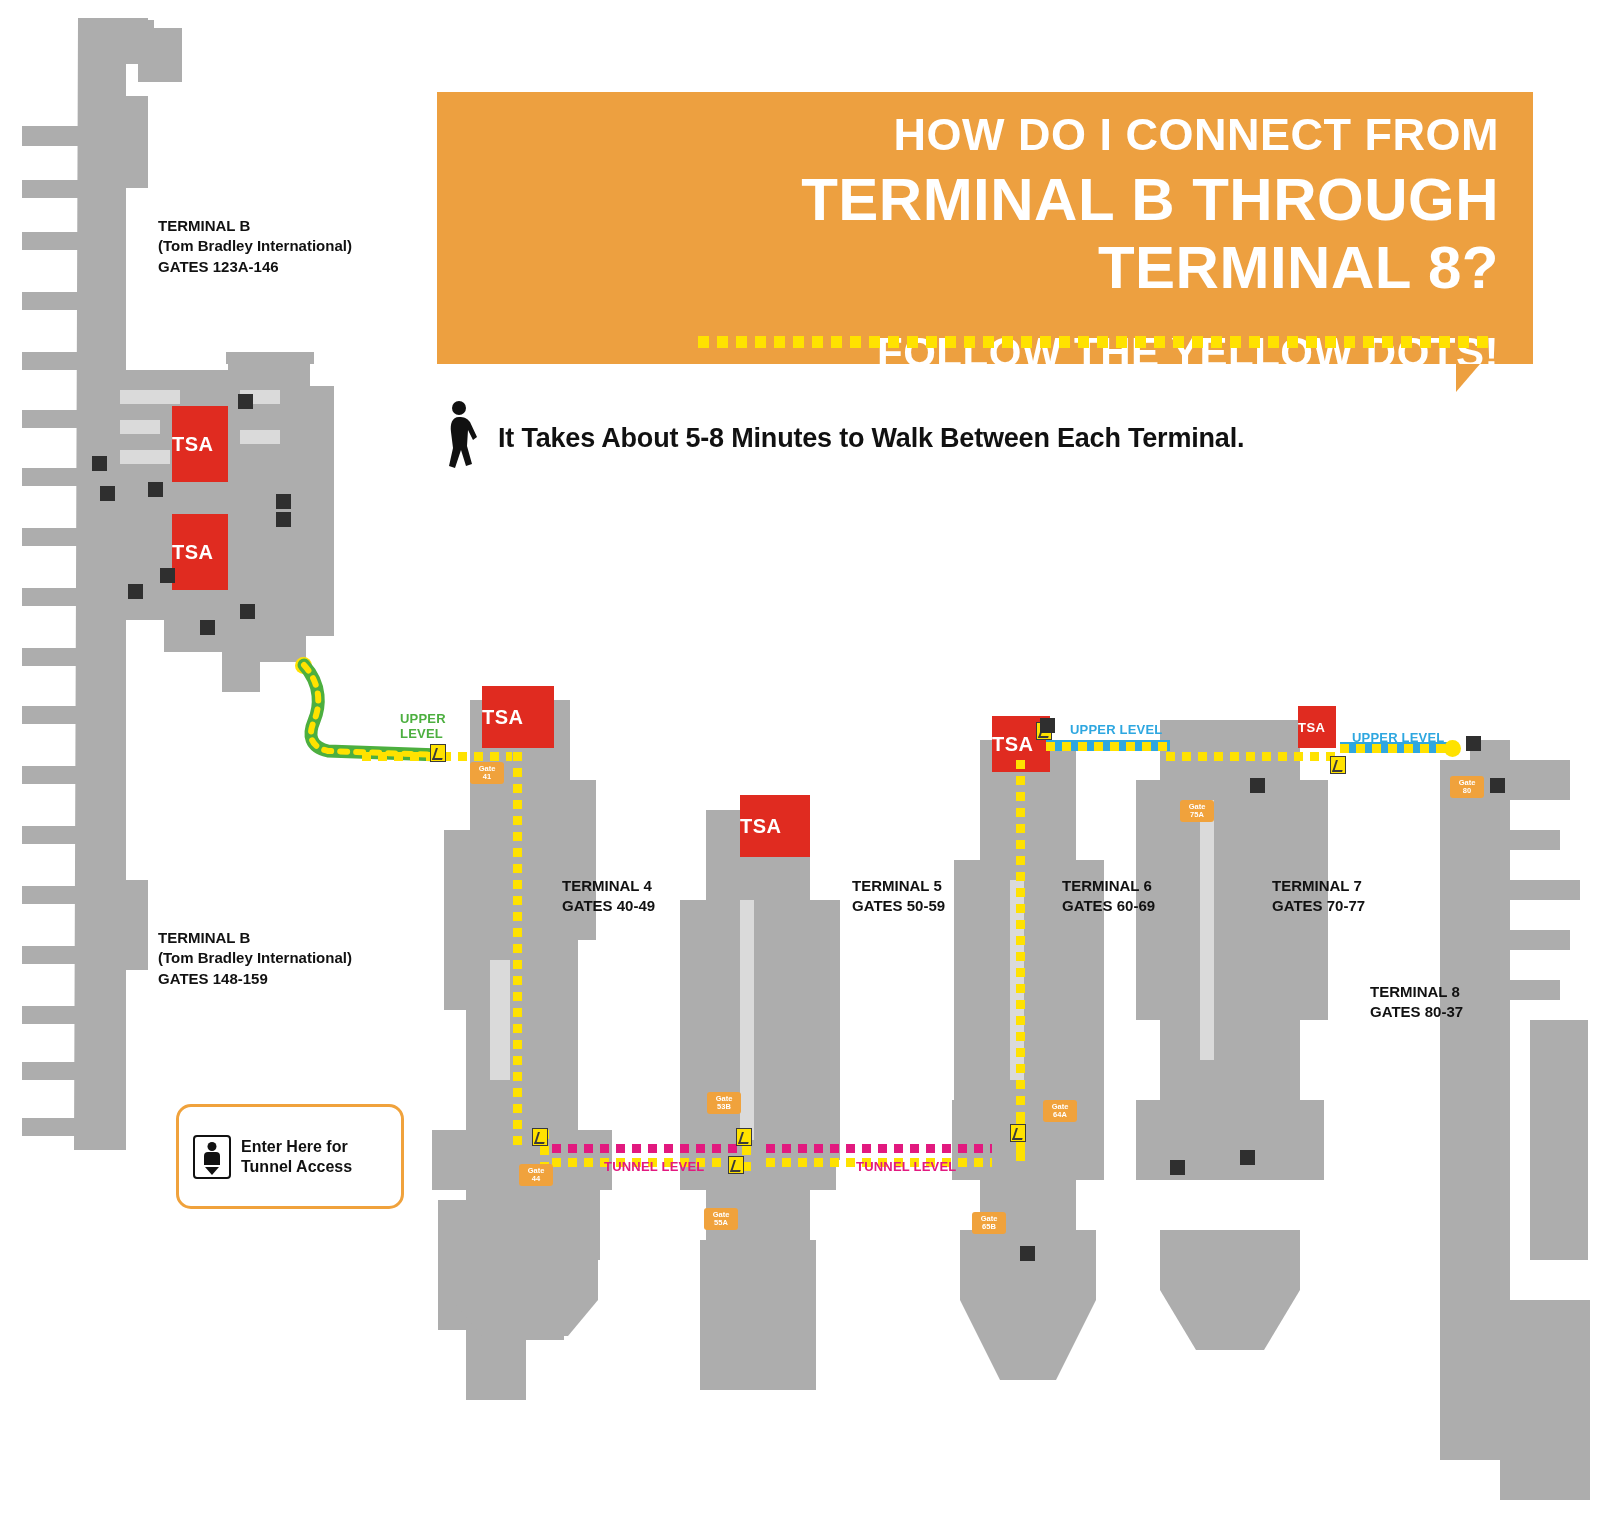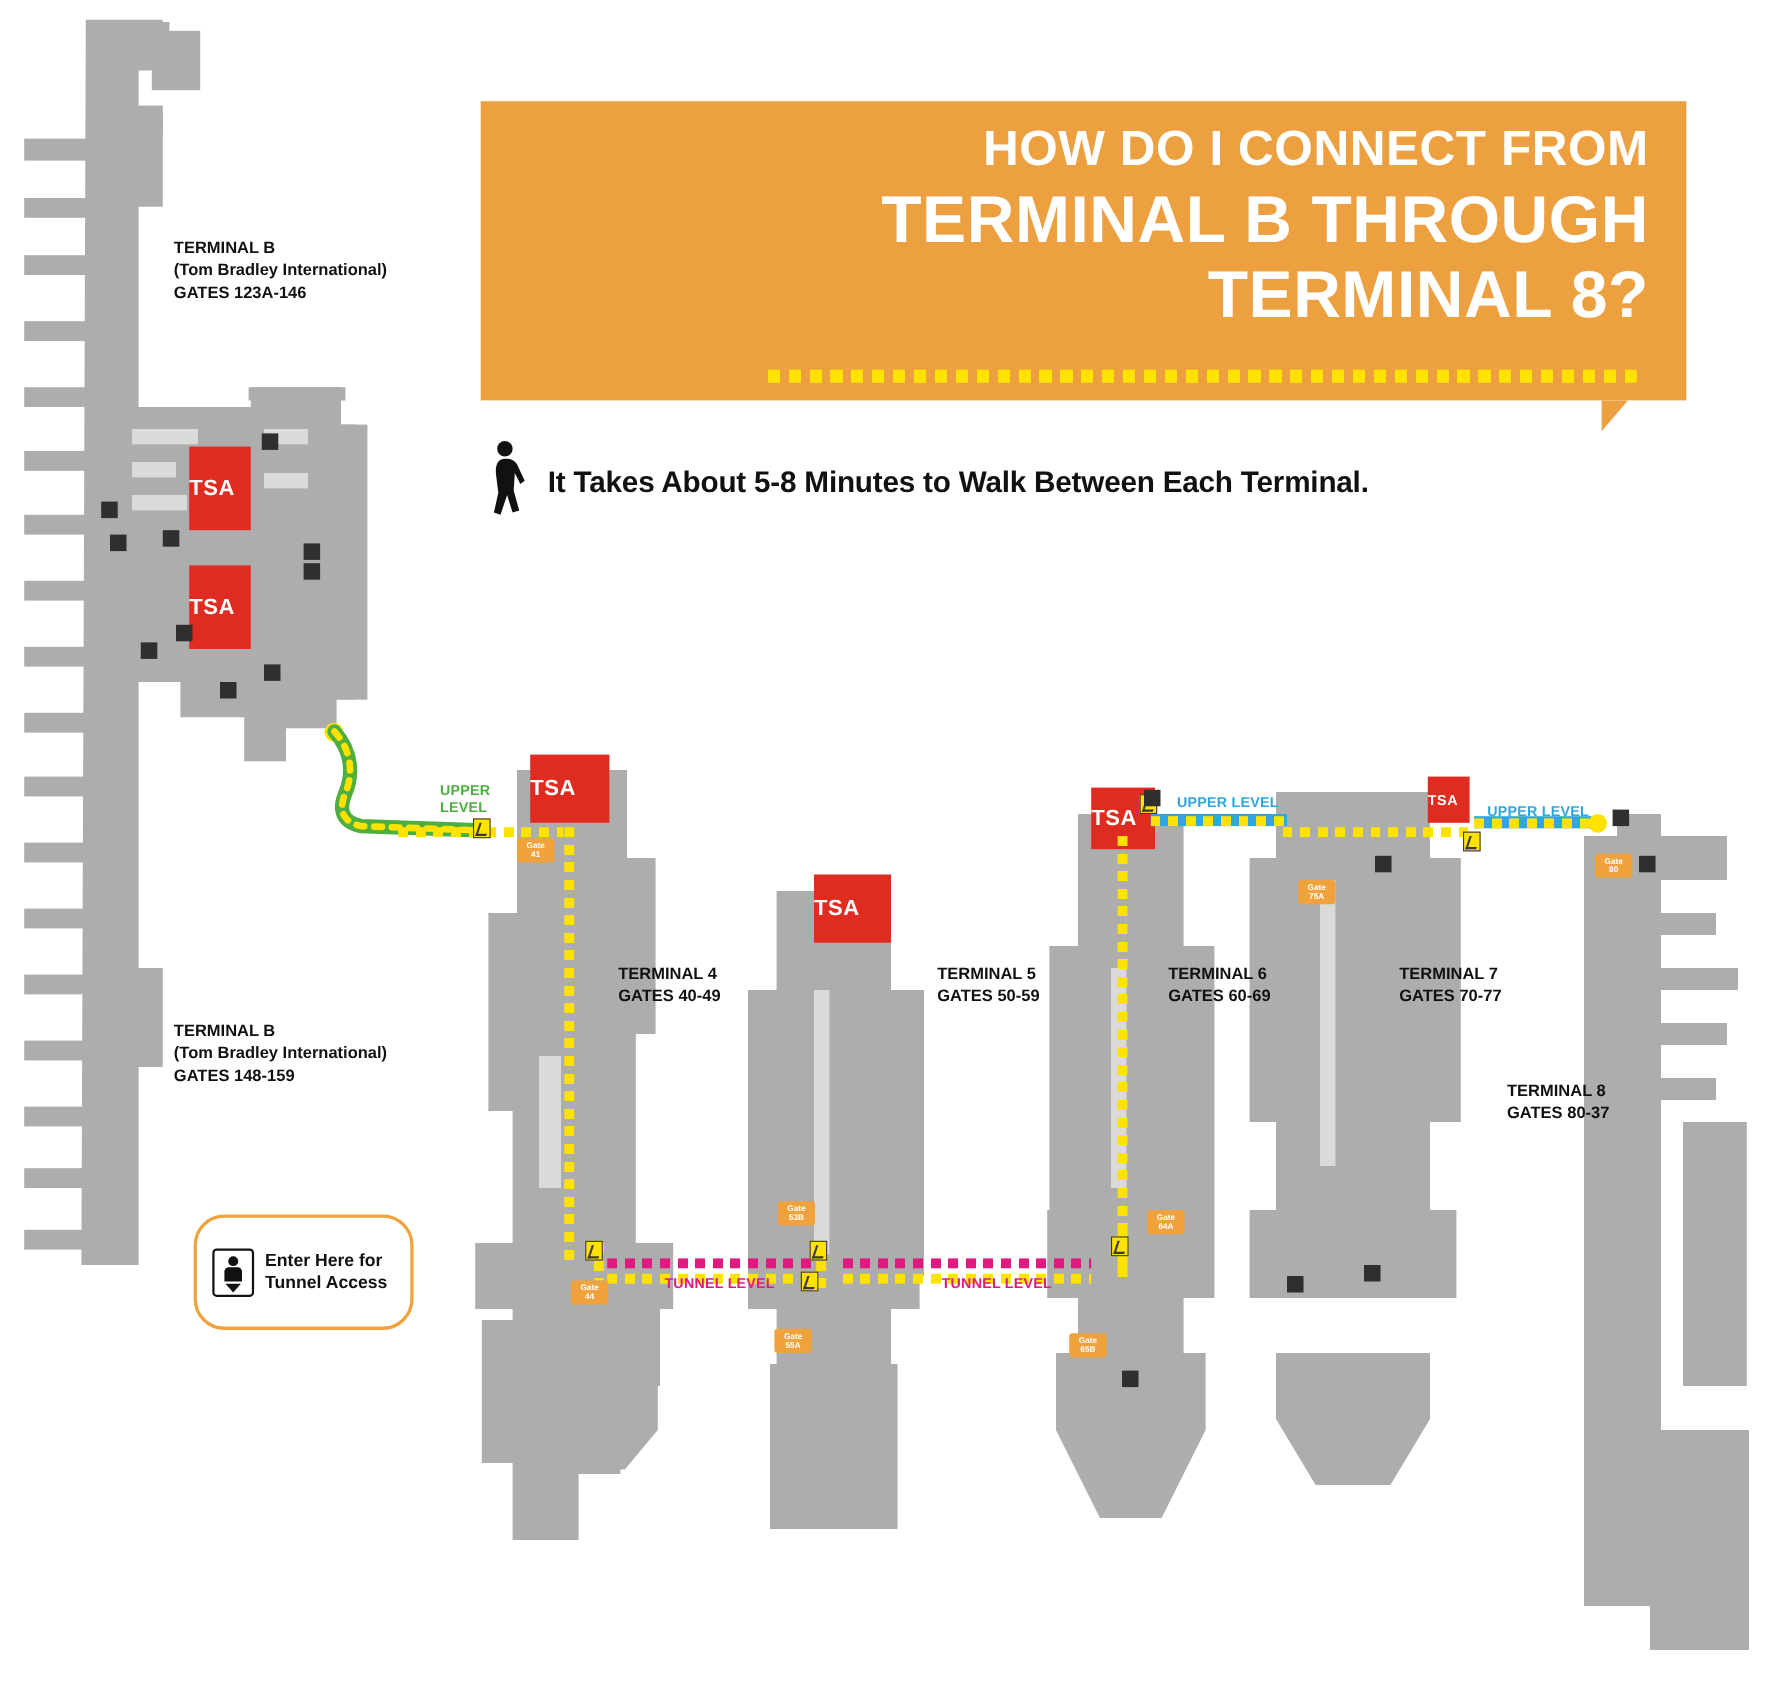--- a/index.html
+++ b/index.html
@@ -80,22 +80,22 @@
     padding:3px 2px;width:30px;
   }
 
   
   .emark{position:absolute;width:16px;height:18px;background:#ffe200;border:1.5px solid #3a3a3a;box-sizing:border-box;}
   .emark::after{content:"";position:absolute;left:3px;top:3px;width:8px;height:10px;border-left:2px solid #3a3a3a;border-bottom:2px solid #3a3a3a;transform:skewX(-18deg);}
   .bmark{position:absolute;width:15px;height:15px;background:#2f2f2f;}
 
   
   .tunnel-box{
-    position:absolute;left:176px;top:1104px;width:200px;height:105px;
-    border:3px solid #f0a23c;border-radius:28px;background:#fff;
+    position:absolute;left:176px;top:1104px;width:228px;height:105px;
+    border:3px solid #f0a23c;border-radius:15px;background:#fff;
     display:flex;align-items:center;gap:10px;padding:0 14px;box-sizing:border-box;
   }
   .tunnel-box .ic{width:34px;height:40px;border:2px solid #111;border-radius:4px;position:relative;flex:none;}
   .tunnel-box .ic .person{position:absolute;left:50%;top:5px;transform:translateX(-50%);width:9px;height:9px;border-radius:50%;background:#111;}
   .tunnel-box .ic .body{position:absolute;left:50%;top:15px;transform:translateX(-50%);width:16px;height:13px;background:#111;border-radius:4px 4px 0 0;}
   .tunnel-box .ic .arr{position:absolute;left:50%;bottom:2px;transform:translateX(-50%);width:0;height:0;border-left:7px solid transparent;border-right:7px solid transparent;border-top:8px solid #111;}
   .tunnel-box .tx{font-size:16px;font-weight:bold;color:#111;line-height:1.25;}
 </style>
 </head>
 <body>
@@ -296,20 +296,21 @@
     </div>
     <div class="tx" style="white-space:pre-line;">Enter Here for
 Tunnel Access</div>
   </div>
 
 </div>
 
 <div class="banner">
   <div class="line l1">HOW DO I CONNECT FROM</div>
   <div class="line l2">TERMINAL B THROUGH TERMINAL 8?</div>
+  <div class="line l3">FOLLOW THE YELLOW DOTS!</div>
 </div>
 <div class="dotline"></div>
 <div class="banner-tail"></div>
 
 <div class="walk-note">
   <div class="pedestrian">
     <svg viewBox="0 0 40 76" width="40" height="76" aria-hidden="true">
       <circle cx="19" cy="8" r="7" fill="#111"></circle>
       <path d="M19 17 C 12 17, 10 24, 11 32 L 13 48 L 9 66 L 15 68 L 21 50 L 26 66 L 32 64 L 27 46 L 28 30 L 33 40 L 37 37 L 30 22 C 27 18, 24 17, 19 17 Z" fill="#111"></path>
     </svg>

